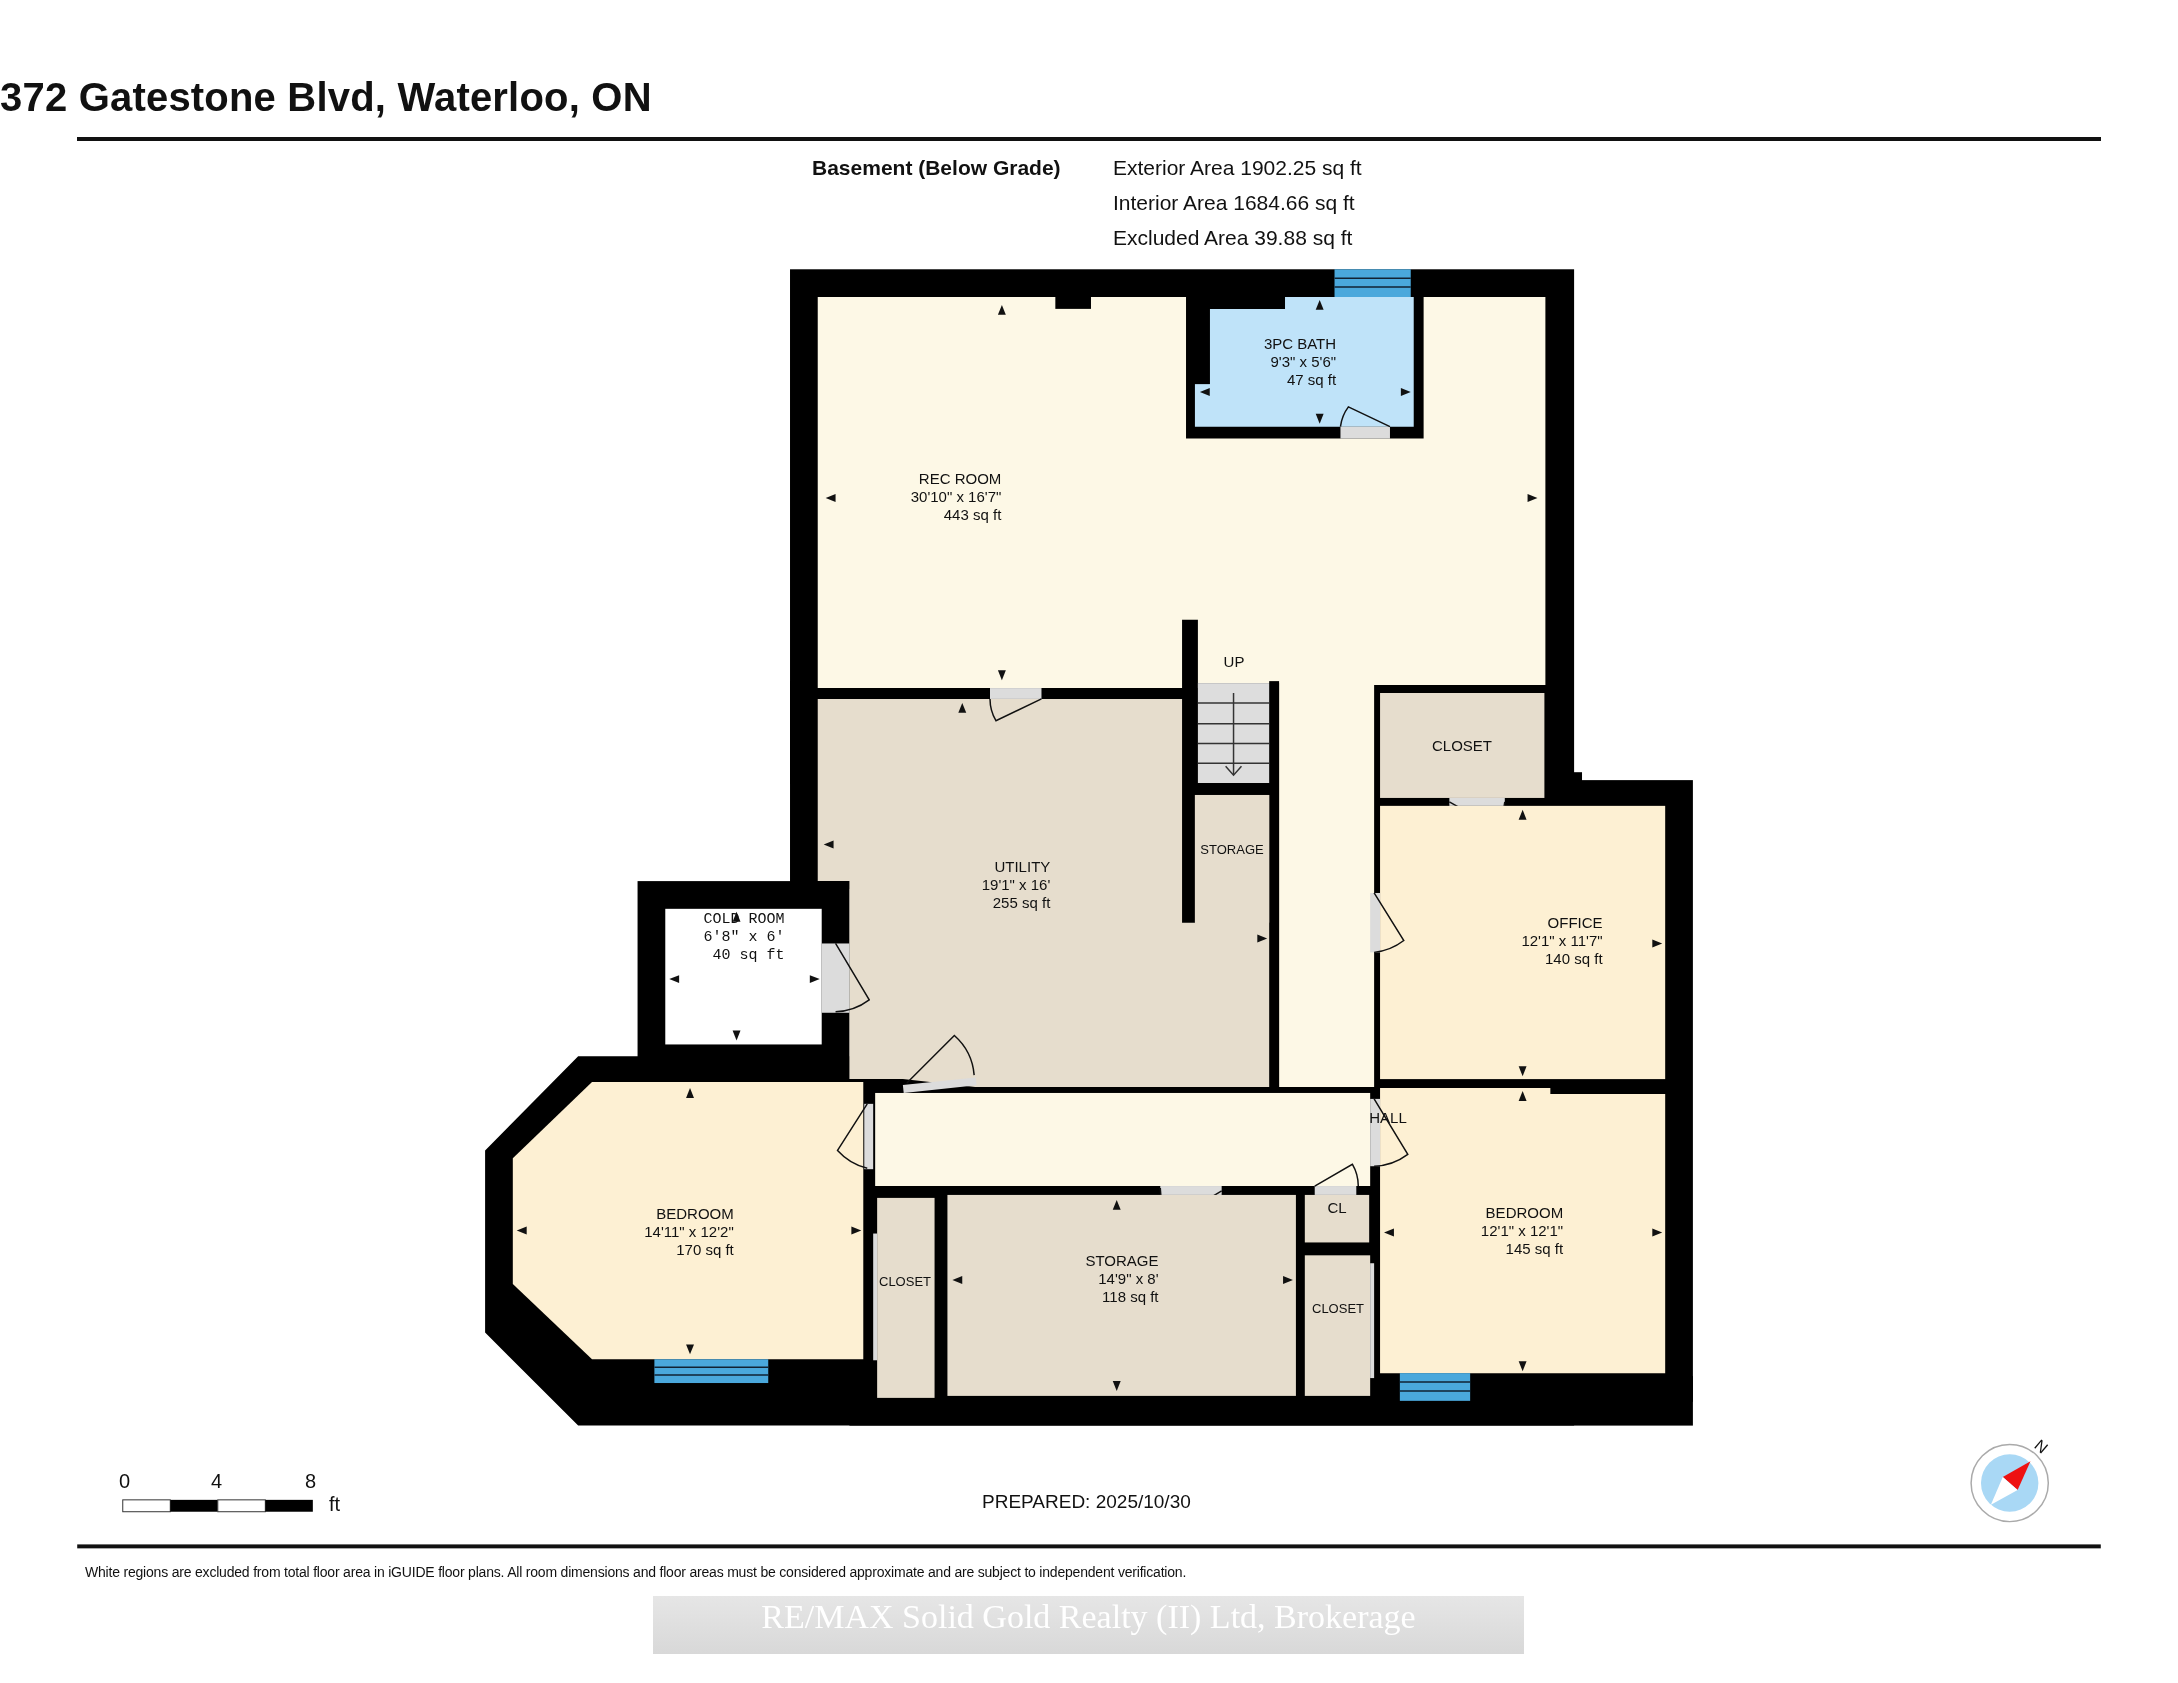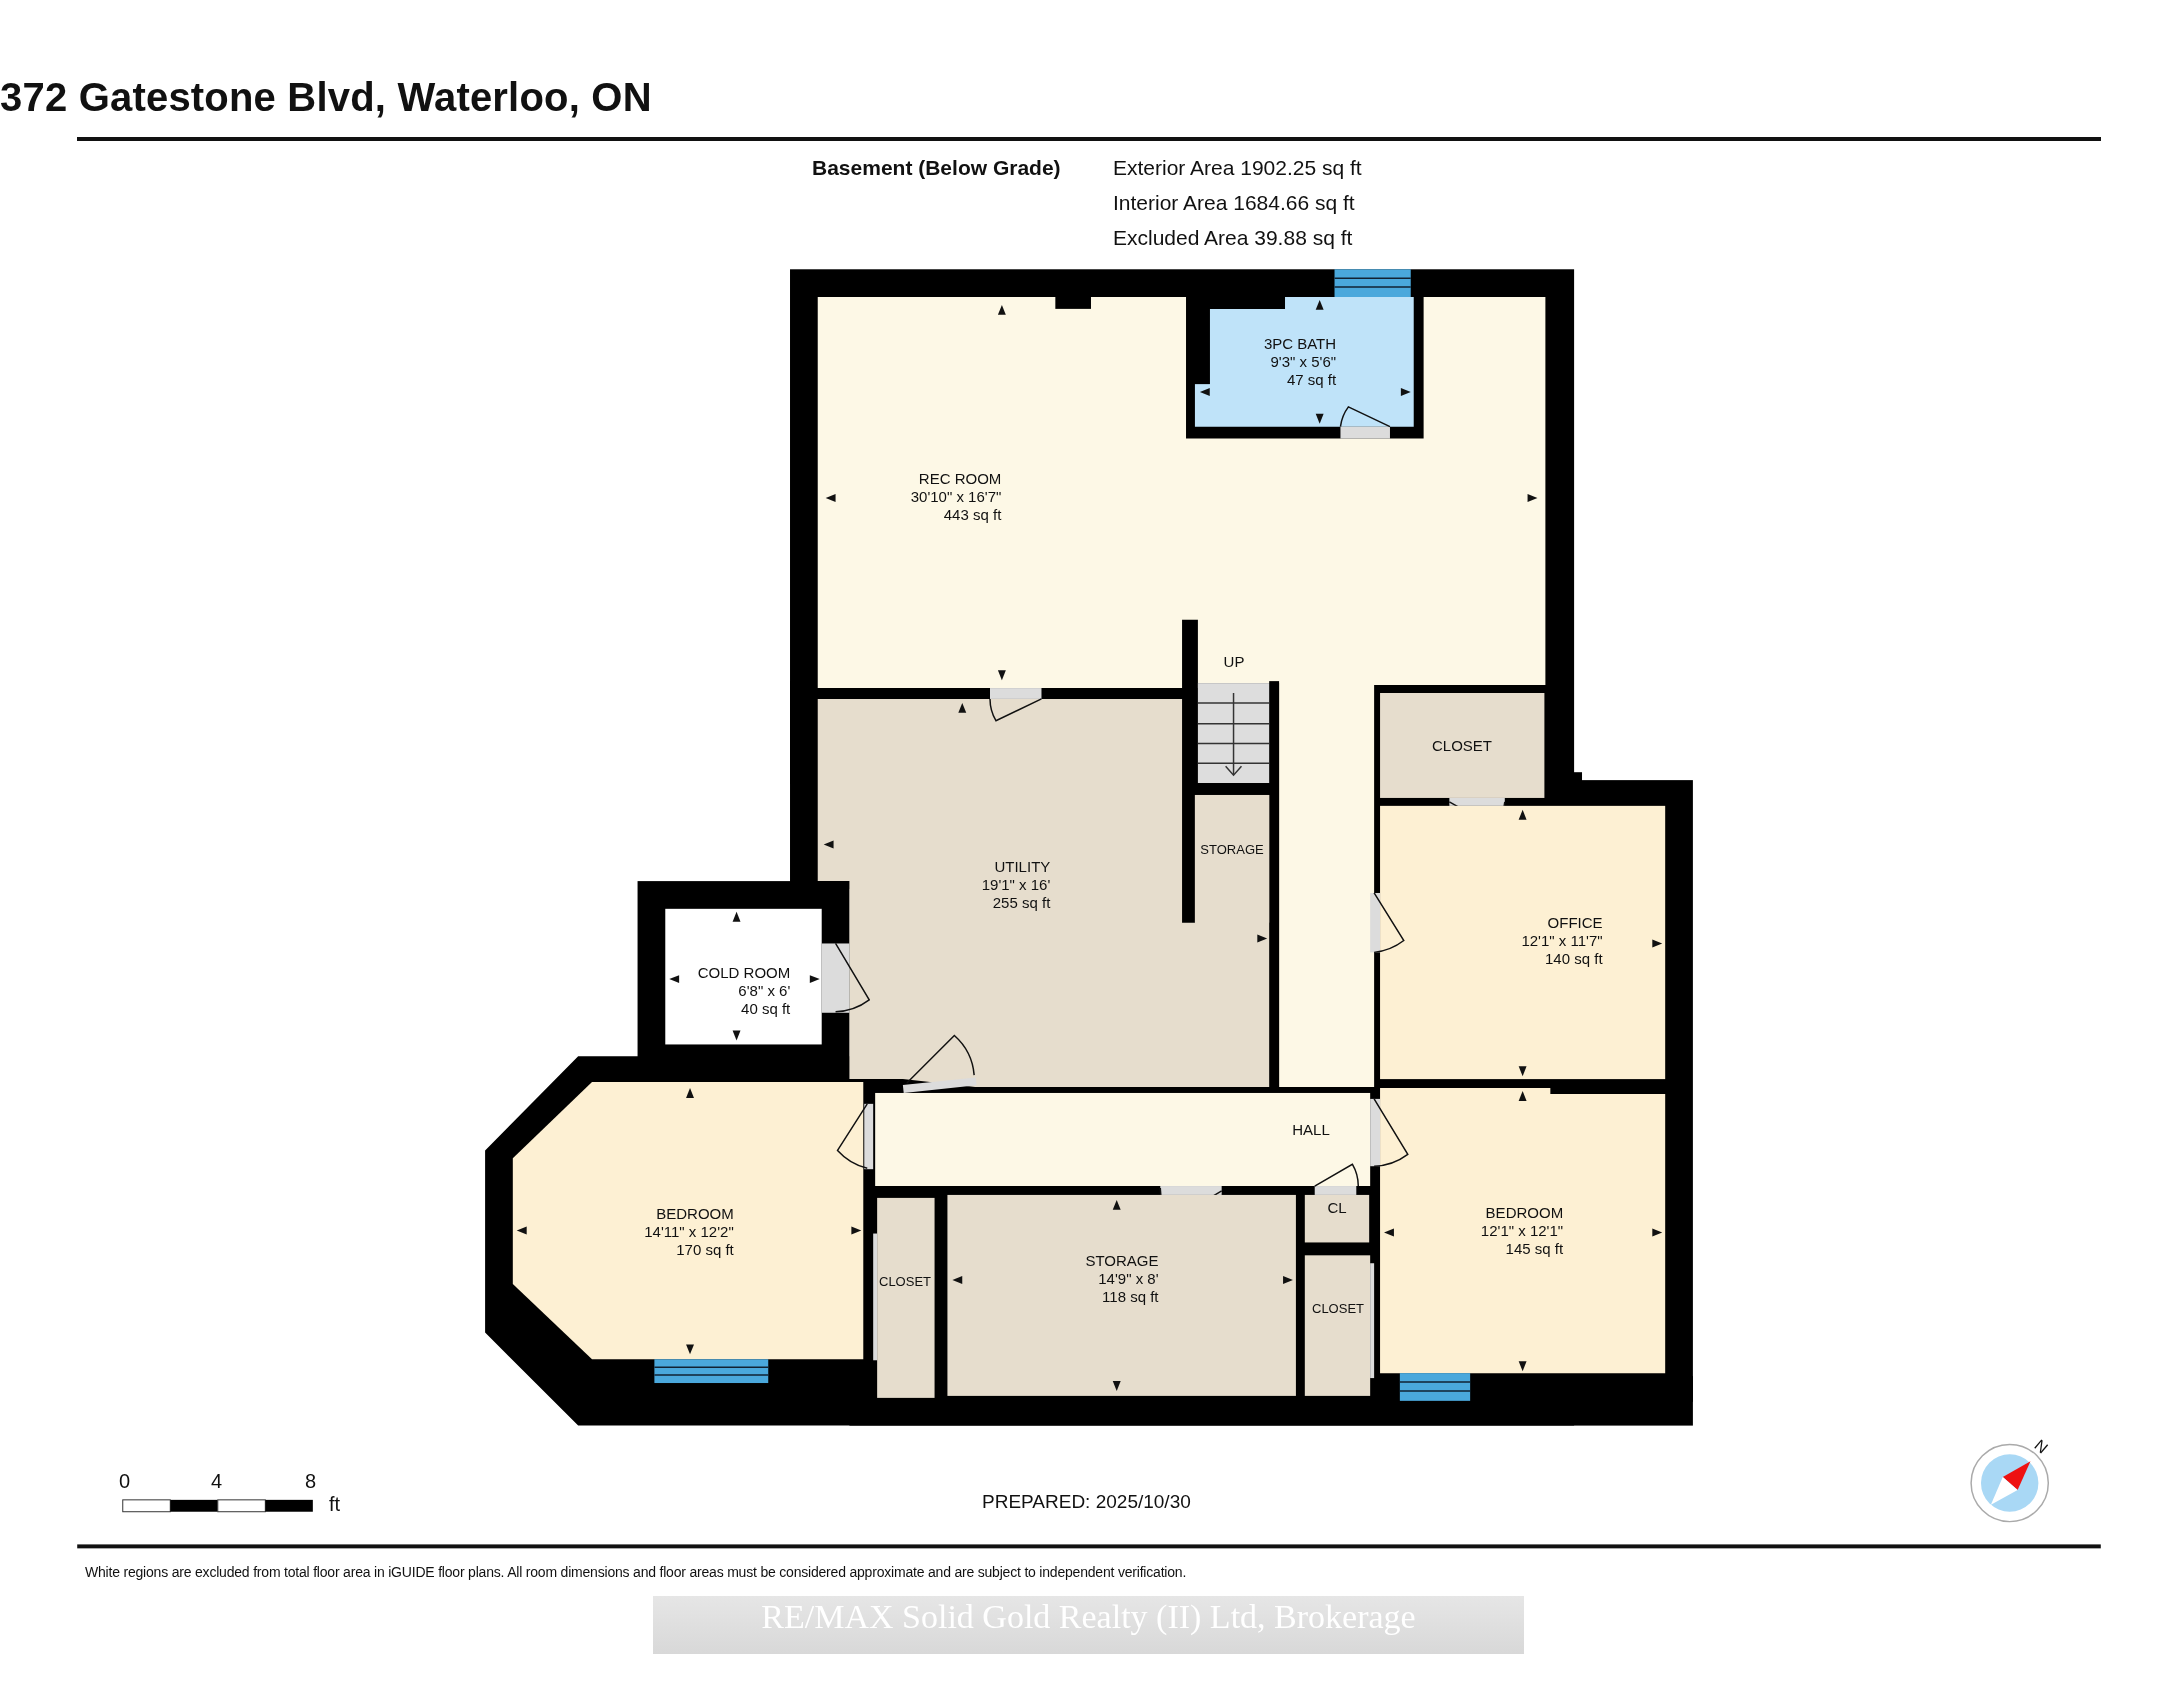--- a/index.html
+++ b/index.html
@@ -172,21 +172,21 @@
 <div class="rlabel" style="left:1300px;top:335px;">
   <div>3PC BATH</div>
   <div>9'3" x 5'6"</div>
   <div>47 sq ft</div>
 </div>
 <div class="rlabel" style="left:1016px;top:858px;">
   <div>UTILITY</div>
   <div>19'1" x 16'</div>
   <div>255 sq ft</div>
 </div>
-<div class="rlabel" style="left:744px;top:964px;">
+<div class="rlabel" style="left:744px;top:911px;font-family:Liberation Mono, monospace;">
   <div>COLD ROOM</div>
   <div>6'8" x 6'</div>
   <div>40 sq ft</div>
 </div>
 <div class="rlabel" style="left:689px;top:1205px;">
   <div>BEDROOM</div>
   <div>14'11" x 12'2"</div>
   <div>170 sq ft</div>
 </div>
 <div class="rlabel" style="left:1122px;top:1252px;">
@@ -202,21 +202,21 @@
 <div class="rlabel" style="left:1522px;top:1204px;">
   <div>BEDROOM</div>
   <div>12'1" x 12'1"</div>
   <div>145 sq ft</div>
 </div>
 <div class="rlabel" style="left:1462px;top:737px;">CLOSET</div>
 <div class="rlabel small" style="left:905px;top:1273px;">CLOSET</div>
 <div class="rlabel small" style="left:1338px;top:1300px;">CLOSET</div>
 <div class="rlabel" style="left:1337px;top:1199px;">CL</div>
 <div class="rlabel small" style="left:1232px;top:841px;">STORAGE</div>
-<div class="rlabel" style="left:1311px;top:1109px;margin-top:12px;">HALL</div>
+<div class="rlabel" style="left:1388px;top:1109px;">HALL</div>
 <div class="rlabel" style="left:1234px;top:653px;">UP</div>
 
 <div class="abs scale-labels" style="left:119px;top:1470px;">0</div>
 <div class="abs scale-labels" style="left:211px;top:1470px;">4</div>
 <div class="abs scale-labels" style="left:305px;top:1470px;">8</div>
 <div class="abs scale-labels" style="left:329px;top:1493px;">ft</div>
 
 <div class="abs prepared">PREPARED: 2025/10/30</div>
 <div class="abs compass-n">N</div>
 

